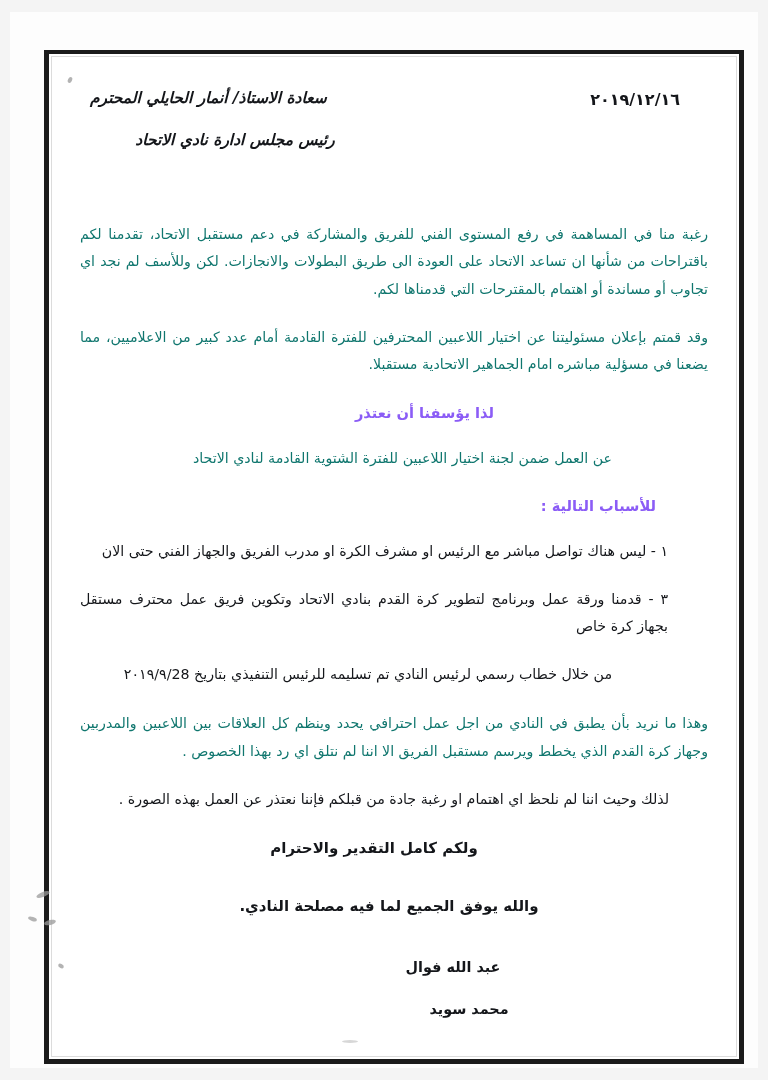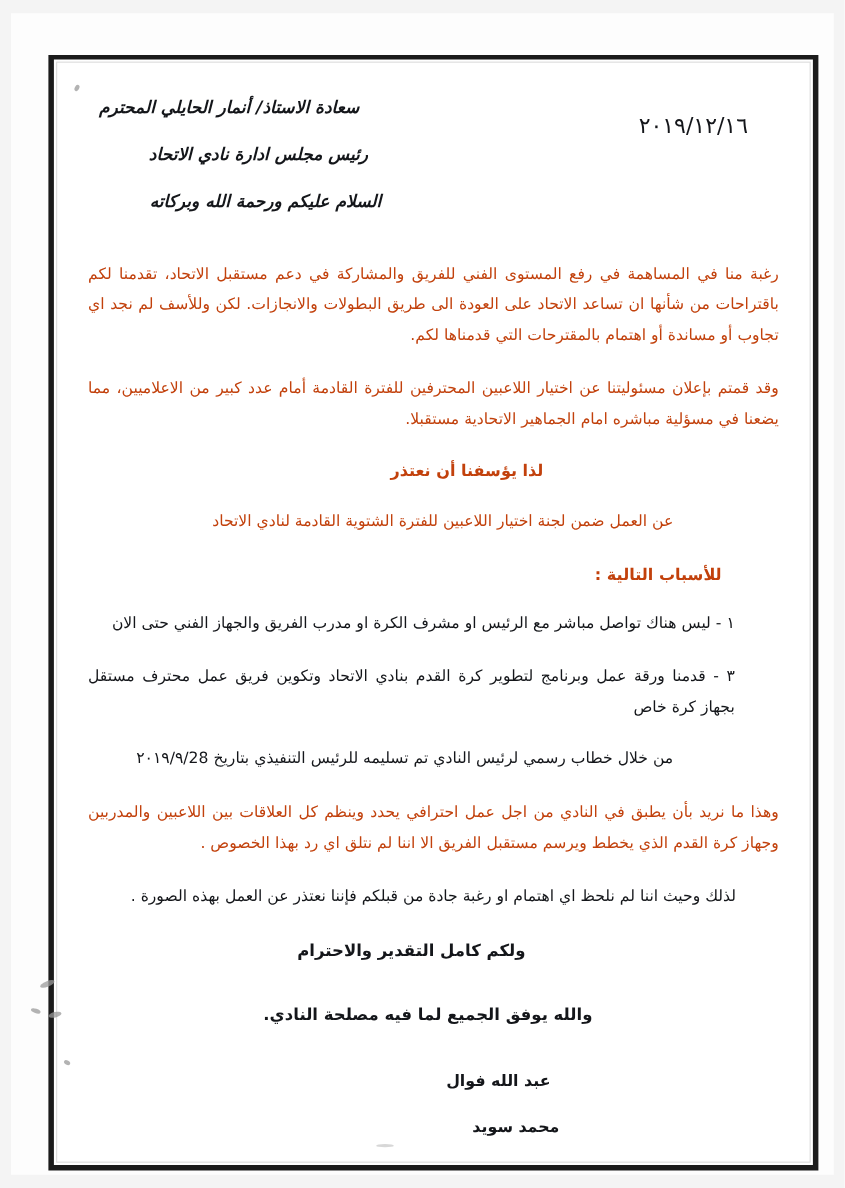--- a/index.html
+++ b/index.html
@@ -100,50 +100,50 @@
     font-size: 15.5px;
     letter-spacing: 0;
     line-height: 1.05;
     margin-bottom: 26px;
     white-space: nowrap;
   }
   .hdr-line.l2 { margin-right: -8px; }
   .hdr-line.l3 { margin-right: -20px; margin-bottom: 0; }
 
   .doc-date {
-    font-weight: normal;
-    font-size: 20px;
+    font-weight: bold;
+    font-size: 16px;
     direction: ltr;
     unicode-bidi: bidi-override;
-    margin-top: 12px;
+    margin-top: 0;
     margin-right: 28px;
     white-space: nowrap;
   }
 
   
   .body-block { margin-top: 46px; }
 
   .para {
     font-size: 14.2px;
     line-height: 1.95;
     text-align: justify;
     text-align-last: right;
     margin: 0 0 20px 0;
-    color: #c2410c;
+    color: #0f766e;
   }
   .para.center-ish {
     text-align: left;
   }
 
   .bold-line {
     font-weight: bold;
     font-size: 14.6px;
     line-height: 1.9;
     margin: 0 0 18px 0;
-    color: #c2410c;
+    color: #8b5cf6;
   }
   .indent-2  { padding-right: 96px; }
   .indent-3  { padding-right: 52px; }
   .indent-4  { padding-right: 214px; }
 
   .list-item {
     font-size: 14.2px;
     line-height: 1.95;
     margin: 0 0 20px 0;
     text-align: justify;
@@ -206,21 +206,20 @@
   <span class="speck s4"></span>
   <span class="speck s5"></span>
   <span class="speck s6"></span>
 
   <div class="content">
 
     <div class="header-row">
       <div class="header-titles">
         <div class="hdr-line l1">سعادة الاستاذ/ أنمار الحايلي المحترم</div>
         <div class="hdr-line l2">رئيس مجلس ادارة نادي الاتحاد</div>
-        <div class="hdr-line l3">السلام عليكم ورحمة الله وبركاته</div>
       </div>
       <div class="doc-date">٢٠١٩/١٢/١٦</div>
     </div>
 
     <div class="body-block">
 
       <p class="para">رغبة منا في المساهمة في رفع المستوى الفني للفريق والمشاركة في دعم مستقبل الاتحاد، تقدمنا لكم باقتراحات من شأنها ان تساعد الاتحاد على العودة الى طريق البطولات والانجازات. لكن وللأسف لم نجد اي تجاوب أو مساندة أو اهتمام بالمقترحات التي قدمناها لكم.</p>
 
       <p class="para">وقد قمتم بإعلان مسئوليتنا عن اختيار اللاعبين المحترفين للفترة القادمة أمام عدد كبير من الاعلاميين، مما يضعنا في مسؤلية مباشره امام الجماهير الاتحادية مستقبلا.</p>
 

